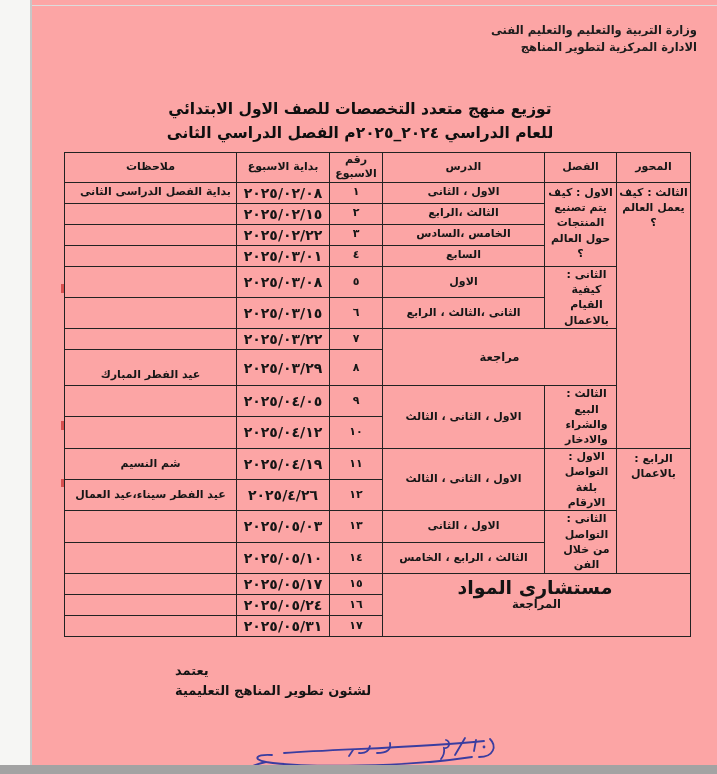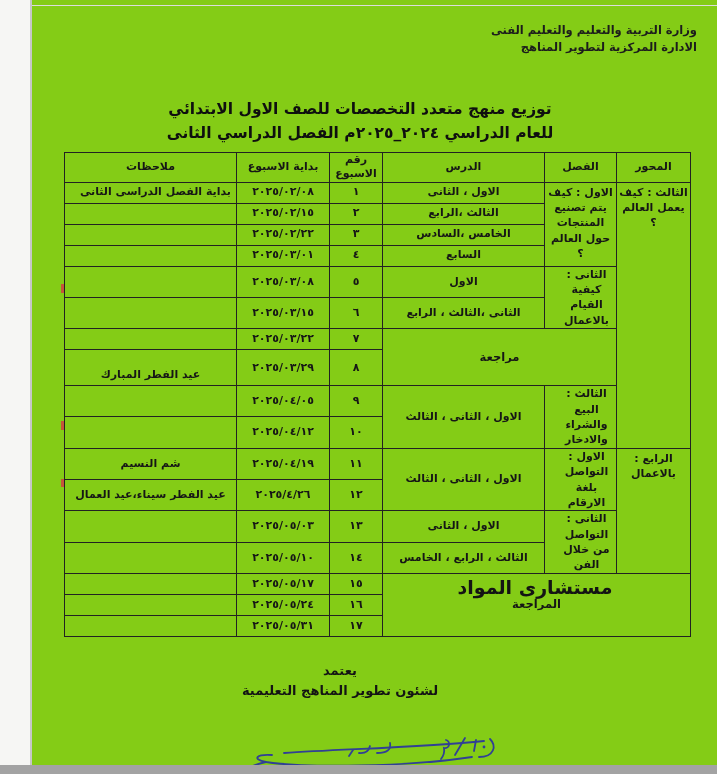--- a/index.html
+++ b/index.html
@@ -1,17 +1,17 @@
 <!DOCTYPE html>
 <html lang="ar"><head>
 <meta charset="utf-8">
 <style>
   html,body{margin:0;padding:0;background:#e9e9e9;}
   .canvas{
-    position:relative;width:717px;height:774px;background:#84cc16;
+    position:relative;width:717px;height:774px;background:#fca5a5;
     font-family:"DejaVu Sans","Liberation Sans",sans-serif;overflow:hidden;
   }
   .left-strip{position:absolute;left:0;top:0;width:30px;height:774px;background:#f6f6f4;}
   .left-strip-line{position:absolute;left:30px;top:0;width:2px;height:774px;background:#c7c7c7;}
   .top-edge-line{position:absolute;left:32px;top:5px;right:0;height:1px;background:#dcdcdc;}
   .bottom-bar{position:absolute;left:0;bottom:0;width:717px;height:9px;background:#a3a3a3;}
 
   .letterhead{
     position:absolute;top:22px;right:20px;direction:rtl;text-align:right;
     font-size:11.5px;font-weight:700;color:#1c1c1c;line-height:1.5;
@@ -30,30 +30,30 @@
     vertical-align:middle;padding:0 2px;font-size:11px;overflow:hidden;line-height:1.3;
   }
   .sched th{height:17px;}
   tr.r{height:21px;}
   tr.r8{height:36px;}
   tr.r9,tr.r10{height:26px;}
   tr.r11,tr.r12{height:24px;}
   tr.r13,tr.r14{height:22px;}
   td.mehwar,td.fasl-top{vertical-align:top;padding-top:2px;line-height:1.4;}
   td.fasl-mid{vertical-align:middle;line-height:1.4;padding-left:14px;}
-  td.date{font-size:11px;letter-spacing:.4px;white-space:nowrap;}
+  td.date{font-size:14px;letter-spacing:.4px;white-space:nowrap;}
   td.note-right{text-align:right;padding-right:5px;}
   td.review{font-size:11.5px;}
 
   .consultants{
     position:absolute;top:576px;left:455px;width:160px;direction:rtl;text-align:center;
     font-size:19px;font-weight:700;color:#141414;
   }
   .approval{
-    position:absolute;top:661px;left:175px;width:330px;direction:rtl;text-align:center;
+    position:absolute;top:661px;left:175px;width:330px;direction:rtl;text-align:left;
     font-size:13px;font-weight:700;color:#141414;line-height:20px;
   }
   .signature-svg{position:absolute;top:728px;left:222px;width:292px;height:46px;}
   .red-mark{position:absolute;width:3px;background:#d04040;opacity:.85;}
   .rm1{top:284px;left:61px;height:9px;}
   .rm2{top:421px;left:61px;height:9px;}
   .rm3{top:479px;left:61px;height:8px;}
 </style>
 </head>
 <body>

